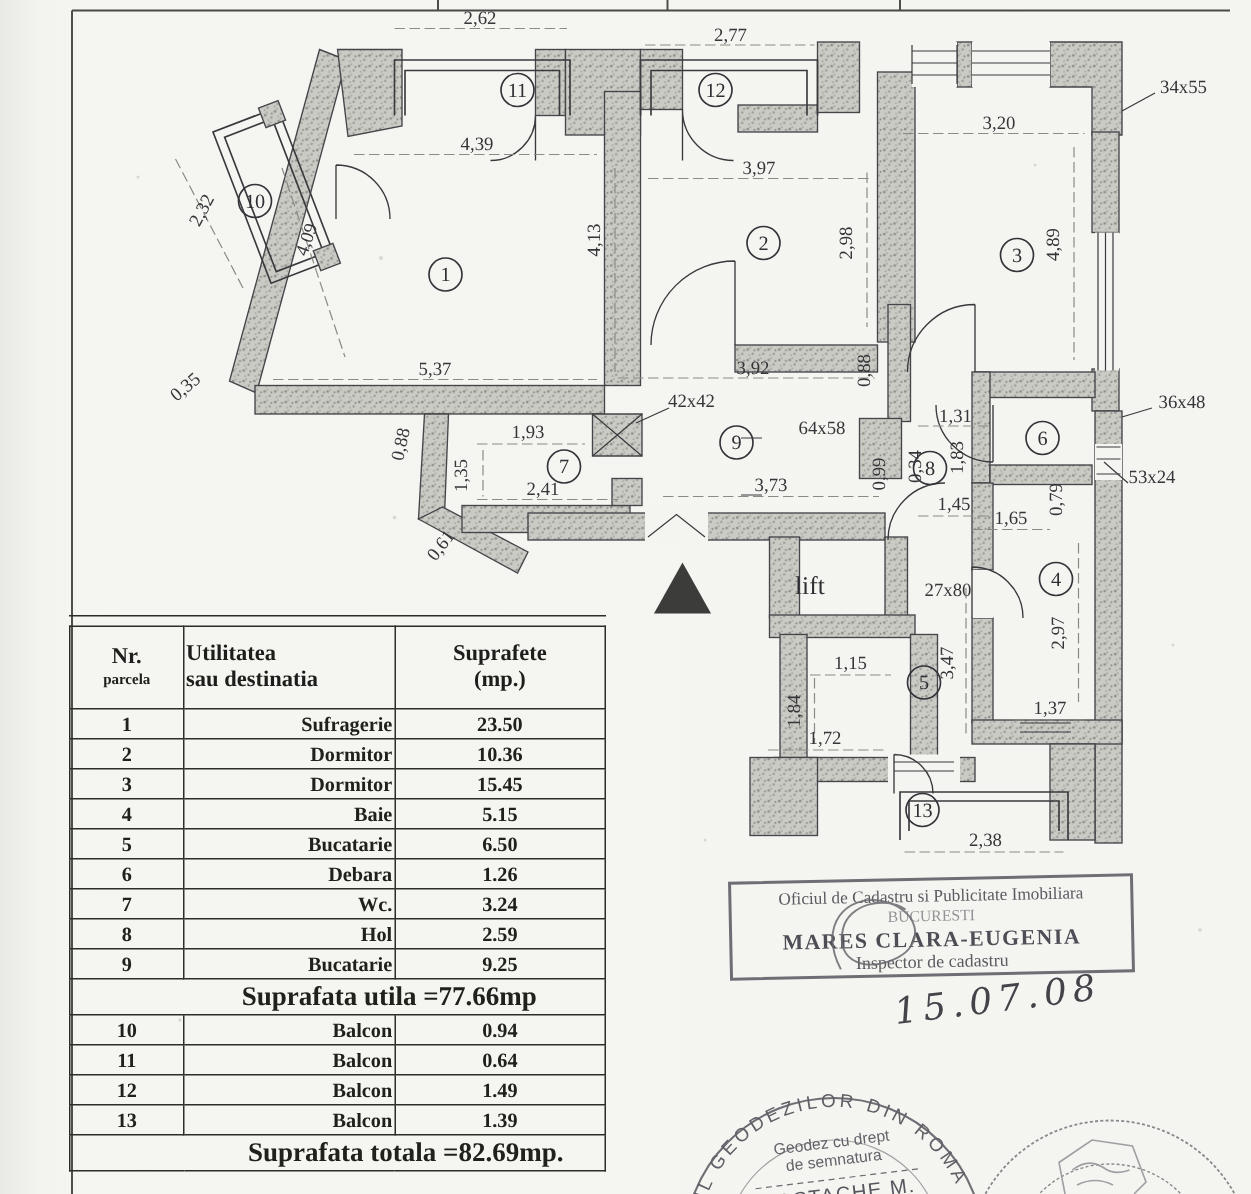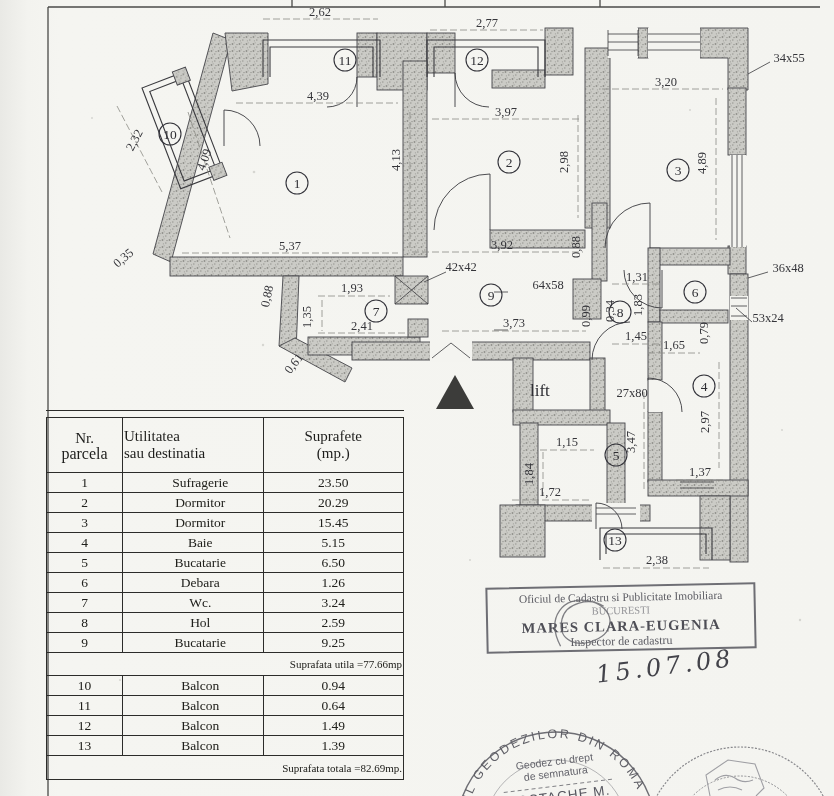--- a/index.html
+++ b/index.html
@@ -27,29 +27,29 @@
   .hand{font:italic 24px "DejaVu Serif",serif;fill:#43434a;letter-spacing:4px}
   .ringL{font:12.5px "Liberation Sans",sans-serif;fill:#5f5f66;letter-spacing:2.5px}
   .ringR{font:8.5px "Liberation Sans",sans-serif;fill:#8b8b92;letter-spacing:1.5px}
   .inL{font:10.5px "Liberation Sans",sans-serif;fill:#62626a;text-anchor:middle}
   .inLb{font:13.5px "Liberation Sans",sans-serif;fill:#55555e;text-anchor:middle;letter-spacing:1px}
   
   #tablewrap{position:absolute;left:46px;top:410px;width:358px}
   #tbl-title{font-size:17px;letter-spacing:.6px;text-align:center;margin:0 0 5px 0;color:#23231f}
   .topline{border-top:1.5px solid #2c2c2a;padding-top:6px}
   table{border-collapse:collapse;width:358px;table-layout:fixed}
-  td,th{border:1.3px solid #2c2c2a;font-weight:normal;overflow:hidden;white-space:nowrap}
+  td,th{border:1.3px solid #2c2c2a;font-weight:bold;overflow:hidden;white-space:nowrap}
   th div.big{font-size:15px;line-height:17px}
-  th div.sm{font-size:16px;line-height:14px}
+  th div.sm{font-size:10px;line-height:14px}
   .c1{width:73px;text-align:center}
-  .c2{width:160px;text-align:center;padding-left:16px}
+  .c2{width:160px;text-align:right;padding-left:16px}
   .c3{text-align:center}
   tbody td{font-size:13.5px;height:17px;color:#20201c}
   tr.hdr th{height:52px}
-  td.span{font-size:11px;height:20px;padding-left:70px;text-align:right}
+  td.span{font-size:18px;height:20px;padding-left:70px;text-align:center}
   td.span.tot{padding-left:92px;height:21px}
 </style>
 </head>
 <body>
 
 <svg id="plansvg" width="834" height="796" viewBox="0 0 834 796">
   <defs>
     <pattern id="spk" width="7" height="7" patternUnits="userSpaceOnUse">
       <rect width="7" height="7" fill="#cbcbc6"></rect>
       <circle cx="1.5" cy="2" r=".9" fill="#90908b"></circle>
@@ -330,21 +330,21 @@
       </thead>
       <tbody id="tbody">
           <tr>
             <td class="c1">1</td>
             <td class="c2">Sufragerie</td>
             <td class="c3">23.50</td>
           </tr>
           <tr>
             <td class="c1">2</td>
             <td class="c2">Dormitor</td>
-            <td class="c3">20.29</td>
+            <td class="c3">10.36</td>
           </tr>
           <tr>
             <td class="c1">3</td>
             <td class="c2">Dormitor</td>
             <td class="c3">15.45</td>
           </tr>
           <tr>
             <td class="c1">4</td>
             <td class="c2">Baie</td>
             <td class="c3">5.15</td>

